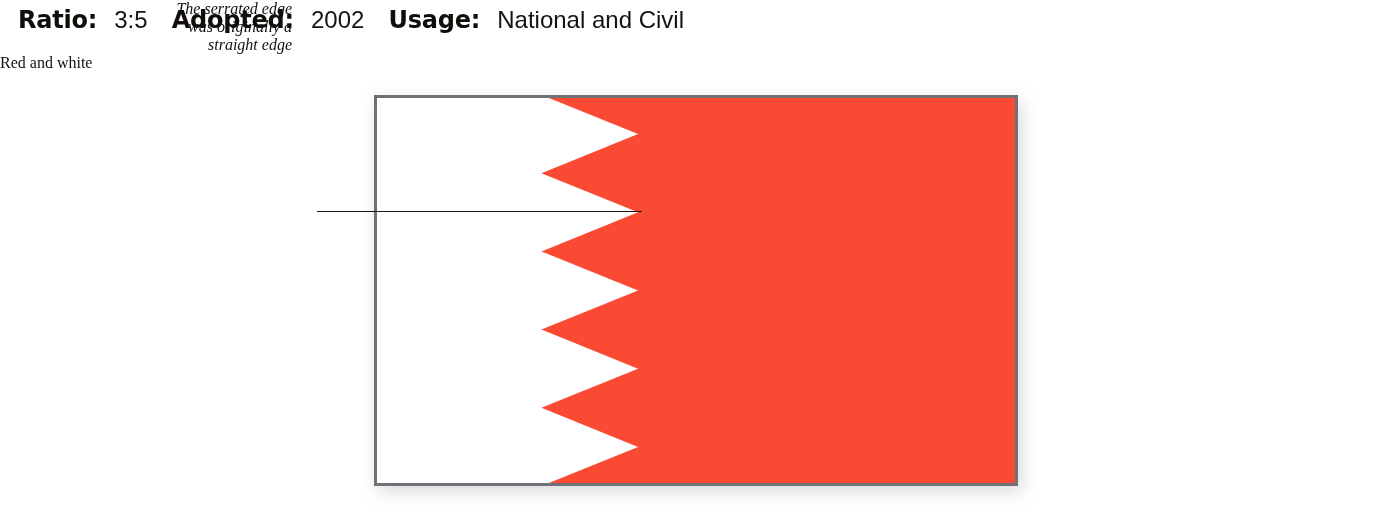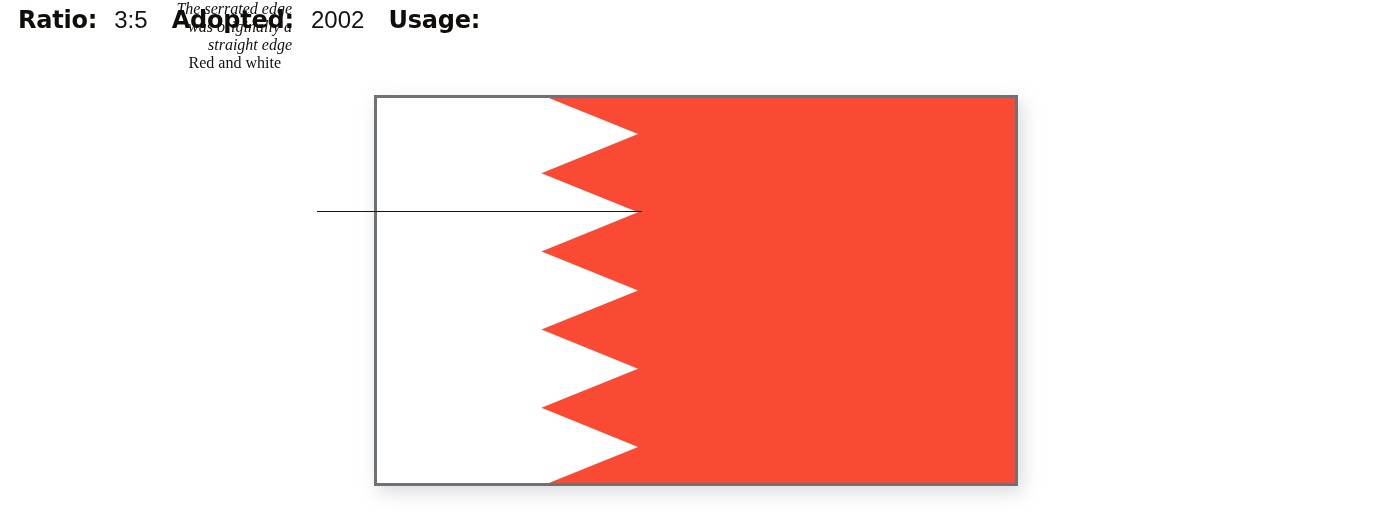--- a/index.html
+++ b/index.html
@@ -77,21 +77,20 @@
     top: 98px;
     width: 292px;
     text-align: right;
     font-family: "Liberation Serif", serif;
     font-style: italic;
   }
   #annotation-right {
     left: 1092px;
     top: 98px;
     width: 281px;
-    text-align: right;
     font-family: "Liberation Serif", serif;
     font-style: normal;
   }
   .annotation-line { display: block; white-space: nowrap; }
 
   #leader-line {
     position: absolute;
     left: 317px;
     top: 211px;
     width: 325px;
@@ -104,20 +103,21 @@
 <body>
 
 <div id="spec-header">
   <span class="spec-label">Ratio:</span>
   <span class="spec-value">3:5</span>
   <span class="spec-gap"></span>
   <span class="spec-label">Adopted:</span>
   <span class="spec-value">2002</span>
   <span class="spec-gap"></span>
   <span class="spec-label">Usage:</span>
+  <span class="spec-value">National and Civil</span>
 </div>
 
 <div id="flag-figure">
   <div id="flag-shadow"></div>
   <svg id="flag-canvas" viewBox="0 0 644 391" preserveAspectRatio="none">
     <rect x="0" y="0" width="644" height="391" fill="#ffffff"></rect>
     <path id="flag-red-field" fill="#FB4A33" d="M 167.44 0 L 264.04 39.10 L 167.44 78.20 L 264.04 117.30 L 167.44 156.40 L 264.04 195.50 L 167.44 234.60 L 264.04 273.70 L 167.44 312.80 L 264.04 351.90 L 167.44 391.00 L 644 391 L 644 0 Z"></path>
     <rect x="1.5" y="1.5" width="641" height="388" fill="none" stroke="#6E7175" stroke-width="3"></rect>
   </svg>
 </div>

